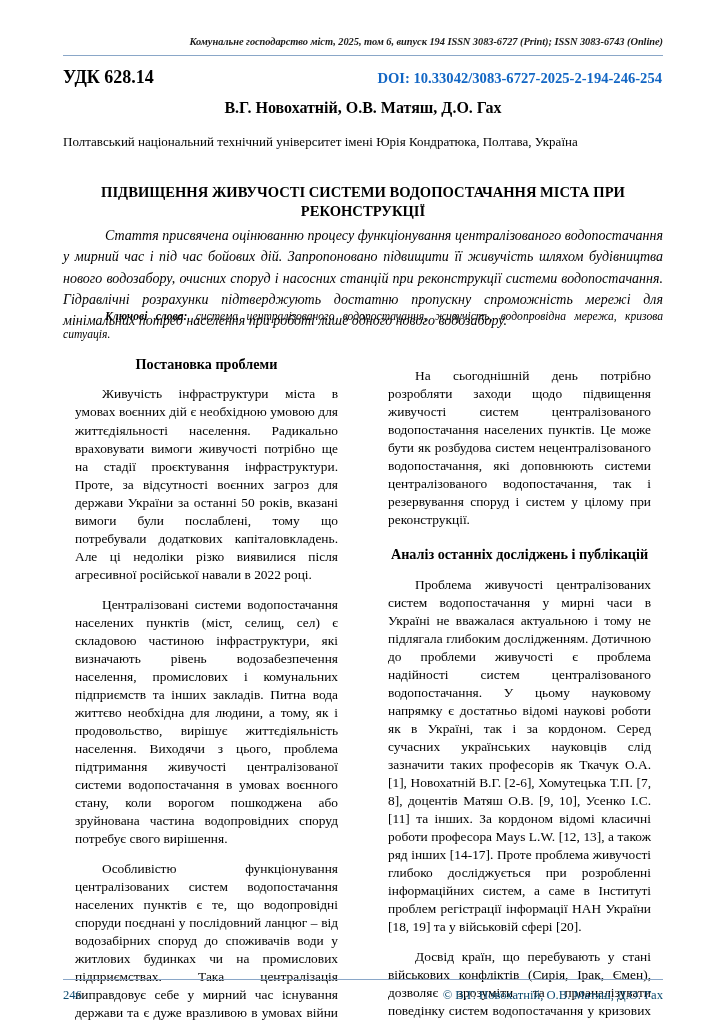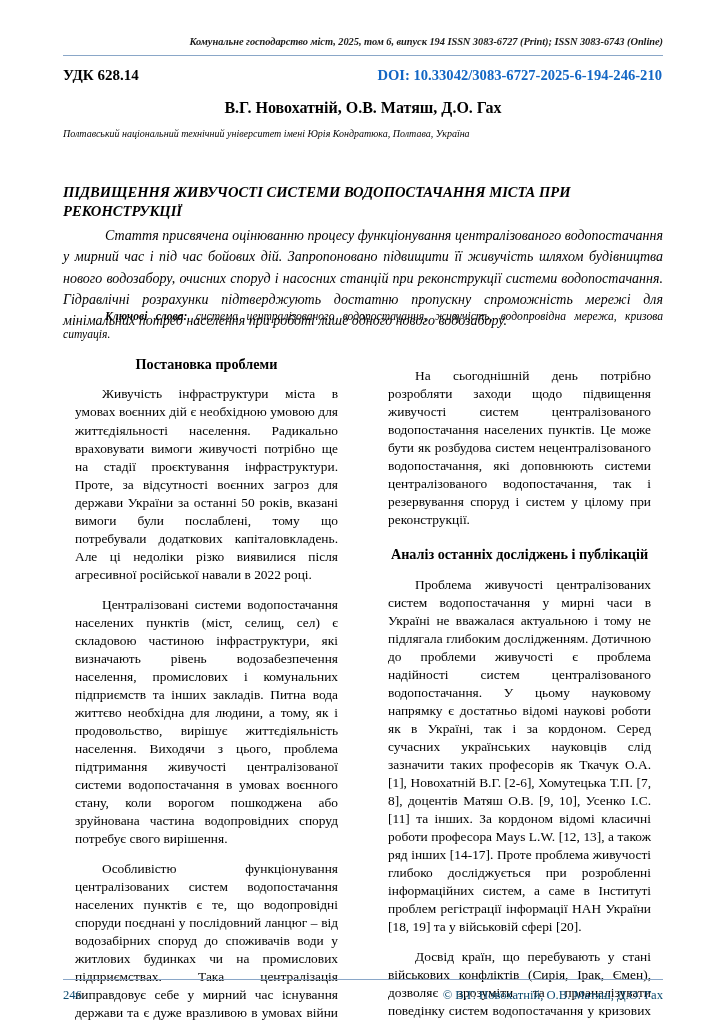--- a/index.html
+++ b/index.html
@@ -52,21 +52,21 @@
   .idline {
     position: absolute;
     left: 63px;
     top: 67px;
     width: 600px;
     display: flex;
     align-items: baseline;
   }
   .udk {
     font-weight: bold;
-    font-size: 15px;
+    font-size: 18px;
     white-space: nowrap;
   }
   .doi {
     margin-left: auto;
     font-weight: bold;
     font-size: 14.6px;
     color: #1266c4;
     white-space: nowrap;
     text-decoration: none;
     padding-right: 1px;
@@ -81,40 +81,39 @@
     text-align: center;
     font-weight: bold;
     font-size: 16px;
     white-space: nowrap;
   }
 
   
   .affiliation {
     position: absolute;
     left: 63px;
-    top: 127px;
-    width: 600px;
-    font-style: italic;
-    font-size: 10px;
+    top: 133px;
+    width: 600px;
+    font-size: 13px;
     line-height: 1.42;
     text-align: justify;
     text-align-last: left;
   }
 
   
   .title {
     position: absolute;
     left: 63px;
     top: 183px;
     width: 600px;
+    text-align: center;
     font-weight: bold;
     font-size: 14.6px;
     line-height: 1.27;
     text-transform: none;
-    font-style: italic;
   }
 
   
   .abstract {
     position: absolute;
     left: 63px;
     top: 225px;
     width: 600px;
     font-style: italic;
     font-size: 14px;
@@ -207,21 +206,21 @@
 <body>
 
 <div class="page">
 
   <div class="runhead">Комунальне господарство міст, 2025, том 6, випуск 194 ISSN 3083-6727 (Print); ISSN 3083-6743 (Online)</div>
 
   <div class="runhead-rule" style="background: rgb(138, 167, 200);"></div>
 
   <div class="idline">
     <span class="udk">УДК 628.14</span>
-    <span class="doi" style="color: rgb(18, 102, 196);">DOI: 10.33042/3083-6727-2025-6-194-246-210</span>
+    <span class="doi" style="color: rgb(18, 102, 196);">DOI: 10.33042/3083-6727-2025-2-194-246-254</span>
   </div>
 
   <div class="authors">В.Г. Новохатній, О.В. Матяш, Д.О. Гах</div>
 
   <div class="affiliation">Полтавський національний технічний університет імені Юрія Кондратюка, Полтава, Україна</div>
 
   <div class="title">ПІДВИЩЕННЯ ЖИВУЧОСТІ СИСТЕМИ ВОДОПОСТАЧАННЯ МІСТА ПРИ РЕКОНСТРУКЦІЇ</div>
 
   <div class="abstract">Стаття присвячена оцінюванню процесу функціонування централізованого водопостачання у мирний час і під час бойових дій. Запропоновано підвищити її живучість шляхом будівництва нового водозабору, очисних споруд і насосних станцій при реконструкції системи водопостачання. Гідравлічні розрахунки підтверджують достатню пропускну спроможність мережі для мінімальних потреб населення при роботі лише одного нового водозабору.</div>
 

